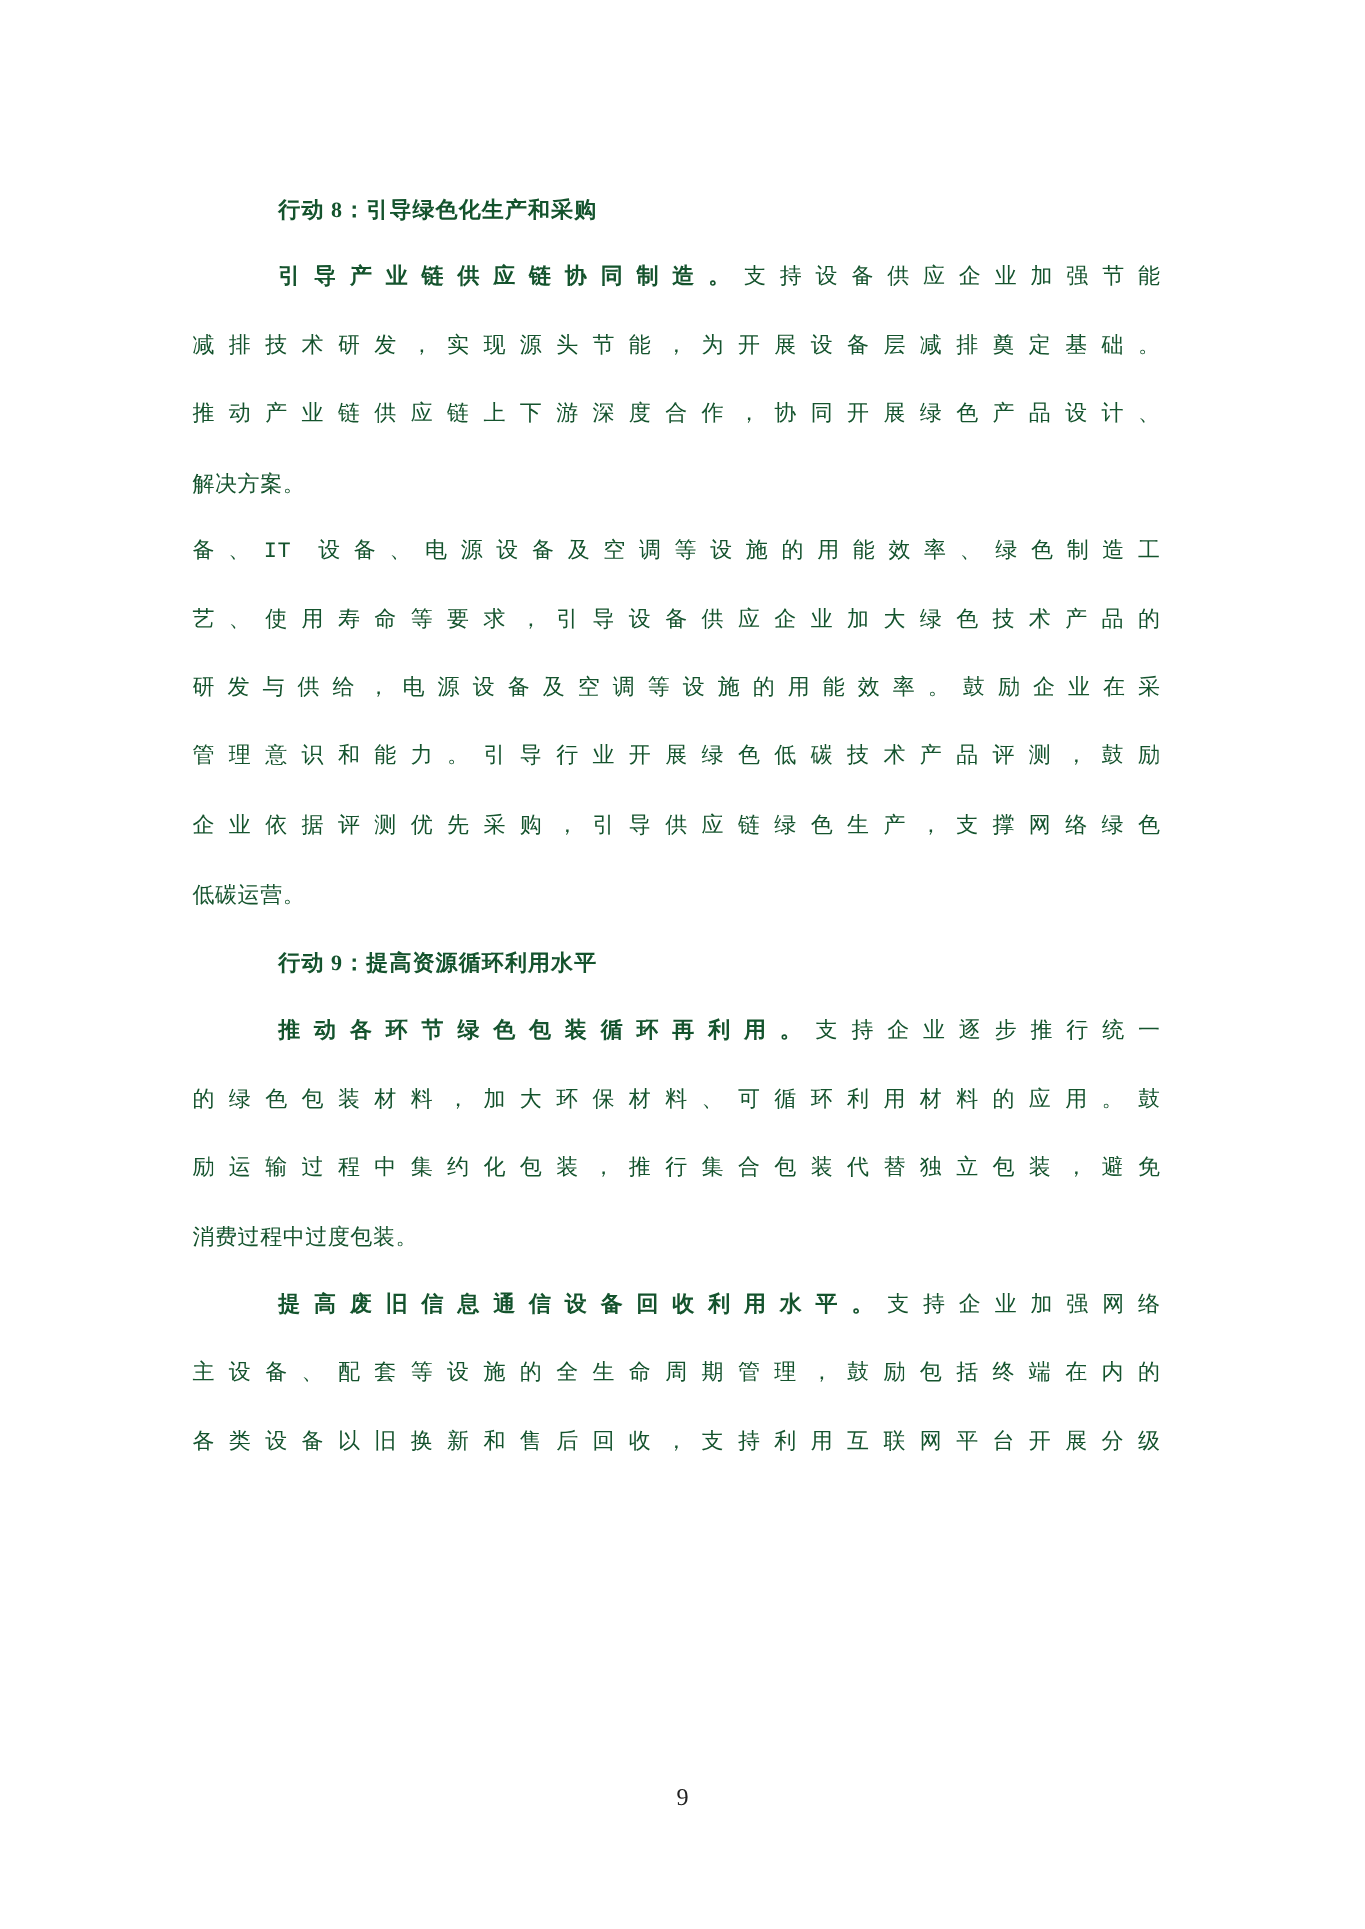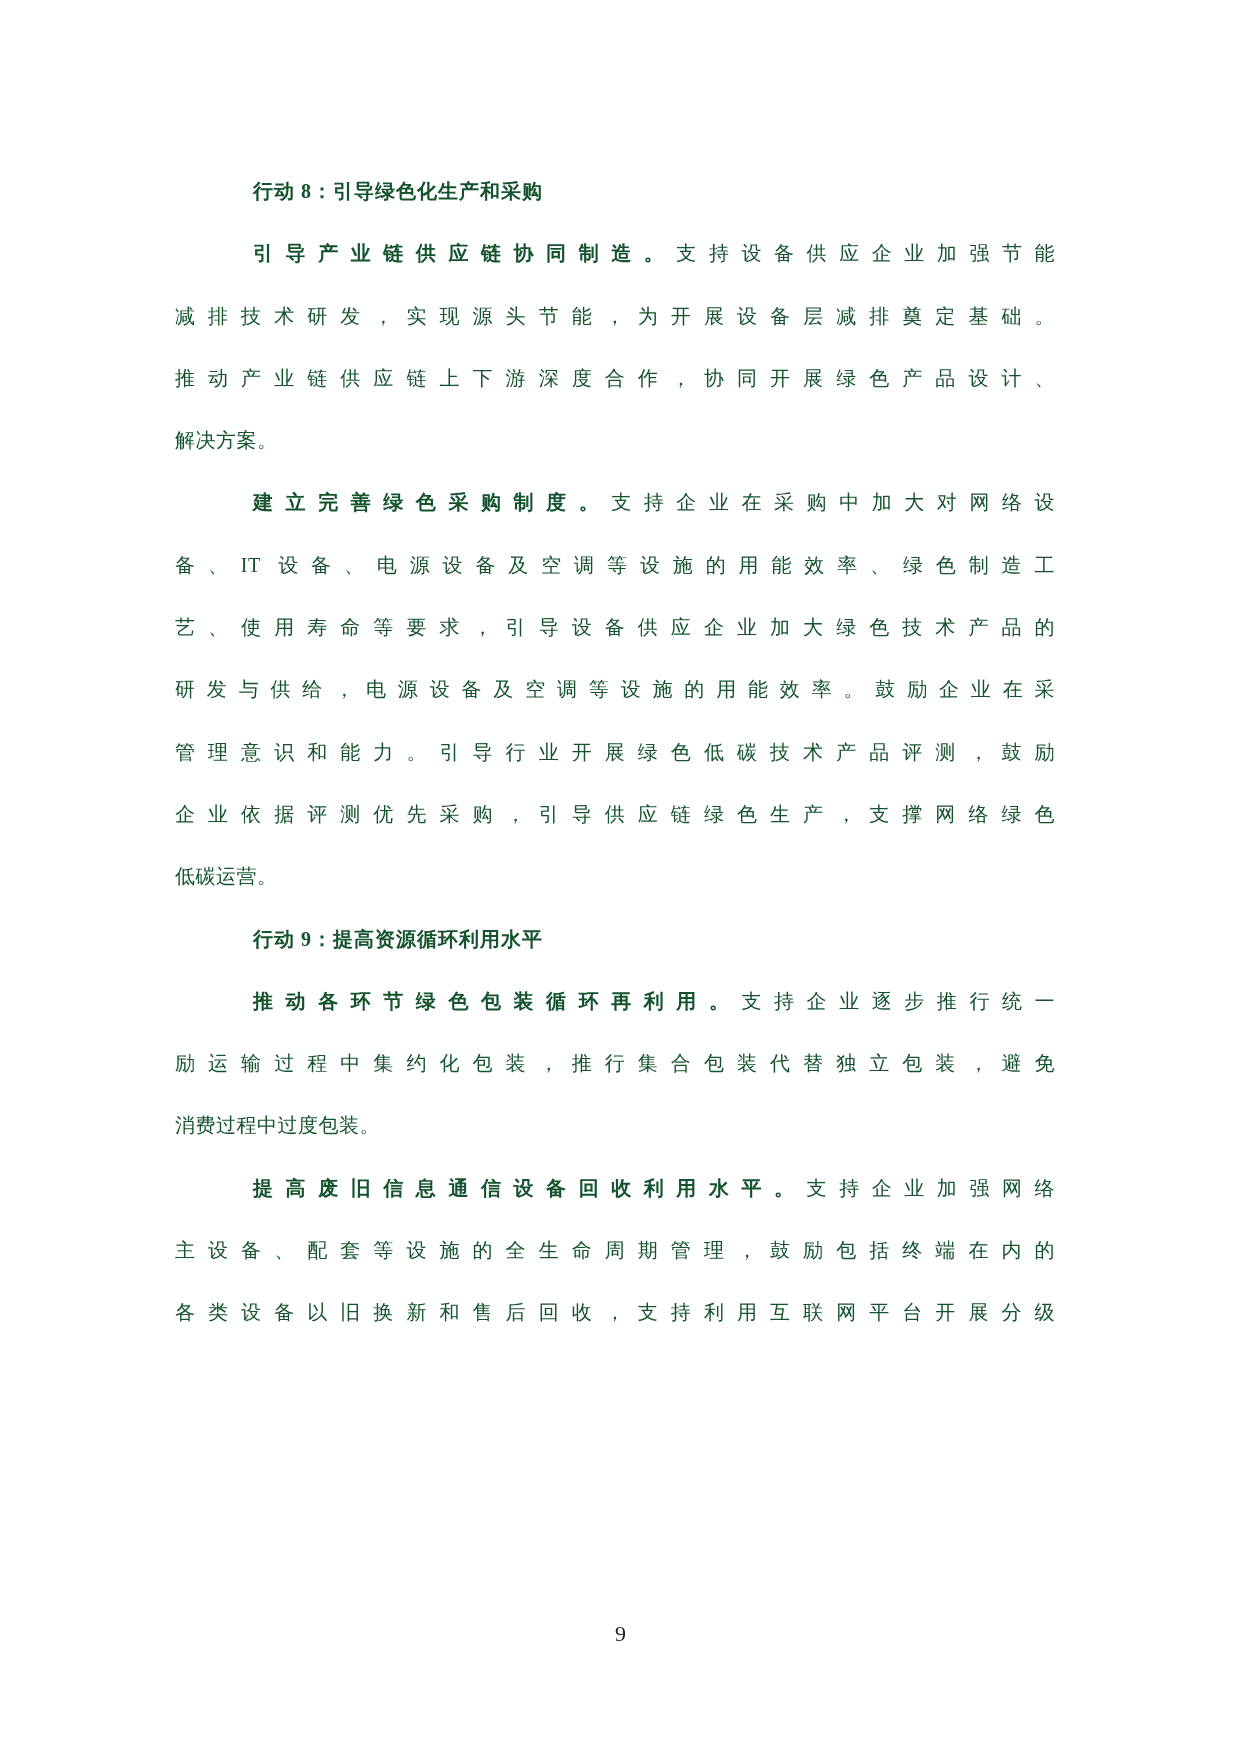--- a/index.html
+++ b/index.html
@@ -36,20 +36,21 @@
     font-size: 20px;
     white-space: nowrap;
     letter-spacing: 0.5px;
     color: #14532d;
   }
   .line.fill {
     white-space: normal;
     text-align: justify;
     text-align-last: justify;
     text-justify: inter-character;
+    font-family: Liberation Mono, monospace;
   }
   .line.indent {
     padding-left: 78px;
   }
   .line.heading {
     font-weight: bold;
     letter-spacing: 1px;
   }
   .seg.b {
     font-weight: bold;
@@ -68,29 +69,29 @@
 </head>
 <body>
 
 <div class="page">
   <div class="text-block">
       <div class="line indent heading"><span class="seg b">行动 8：引导绿色化生产和采购</span></div>
       <div class="line fill indent"><span class="seg b">引导产业链供应链协同制造。</span><span class="seg">支持设备供应企业加强节能</span></div>
       <div class="line fill"><span class="seg">减排技术研发，实现源头节能，为开展设备层减排奠定基础。</span></div>
       <div class="line fill"><span class="seg">推动产业链供应链上下游深度合作，协同开展绿色产品设计、</span></div>
       <div class="line"><span class="seg">解决方案。</span></div>
-      <div class="line fill indent"><span class="seg b">建立完善绿色采购制度。</span><span class="seg">支持企业在采购中加大对网络设</span></div>
       <div class="line fill"><span class="seg">备、IT 设备、电源设备及空调等设施的用能效率、绿色制造工</span></div>
       <div class="line fill"><span class="seg">艺、使用寿命等要求，引导设备供应企业加大绿色技术产品的</span></div>
       <div class="line fill"><span class="seg">研发与供给，电源设备及空调等设施的用能效率。鼓励企业在采</span></div>
       <div class="line fill"><span class="seg">管理意识和能力。引导行业开展绿色低碳技术产品评测，鼓励</span></div>
       <div class="line fill"><span class="seg">企业依据评测优先采购，引导供应链绿色生产，支撑网络绿色</span></div>
       <div class="line"><span class="seg">低碳运营。</span></div>
       <div class="line indent heading"><span class="seg b">行动 9：提高资源循环利用水平</span></div>
       <div class="line fill indent"><span class="seg b">推动各环节绿色包装循环再利用。</span><span class="seg">支持企业逐步推行统一</span></div>
+      <div class="line fill"><span class="seg">的绿色包装材料，加大环保材料、可循环利用材料的应用。鼓</span></div>
       <div class="line fill"><span class="seg">励运输过程中集约化包装，推行集合包装代替独立包装，避免</span></div>
       <div class="line"><span class="seg">消费过程中过度包装。</span></div>
       <div class="line fill indent"><span class="seg b">提高废旧信息通信设备回收利用水平。</span><span class="seg">支持企业加强网络</span></div>
       <div class="line fill"><span class="seg">主设备、配套等设施的全生命周期管理，鼓励包括终端在内的</span></div>
       <div class="line fill"><span class="seg">各类设备以旧换新和售后回收，支持利用互联网平台开展分级</span></div>
     </div>
   <div class="page-number">9</div>
 </div>
 
 </body></html>

